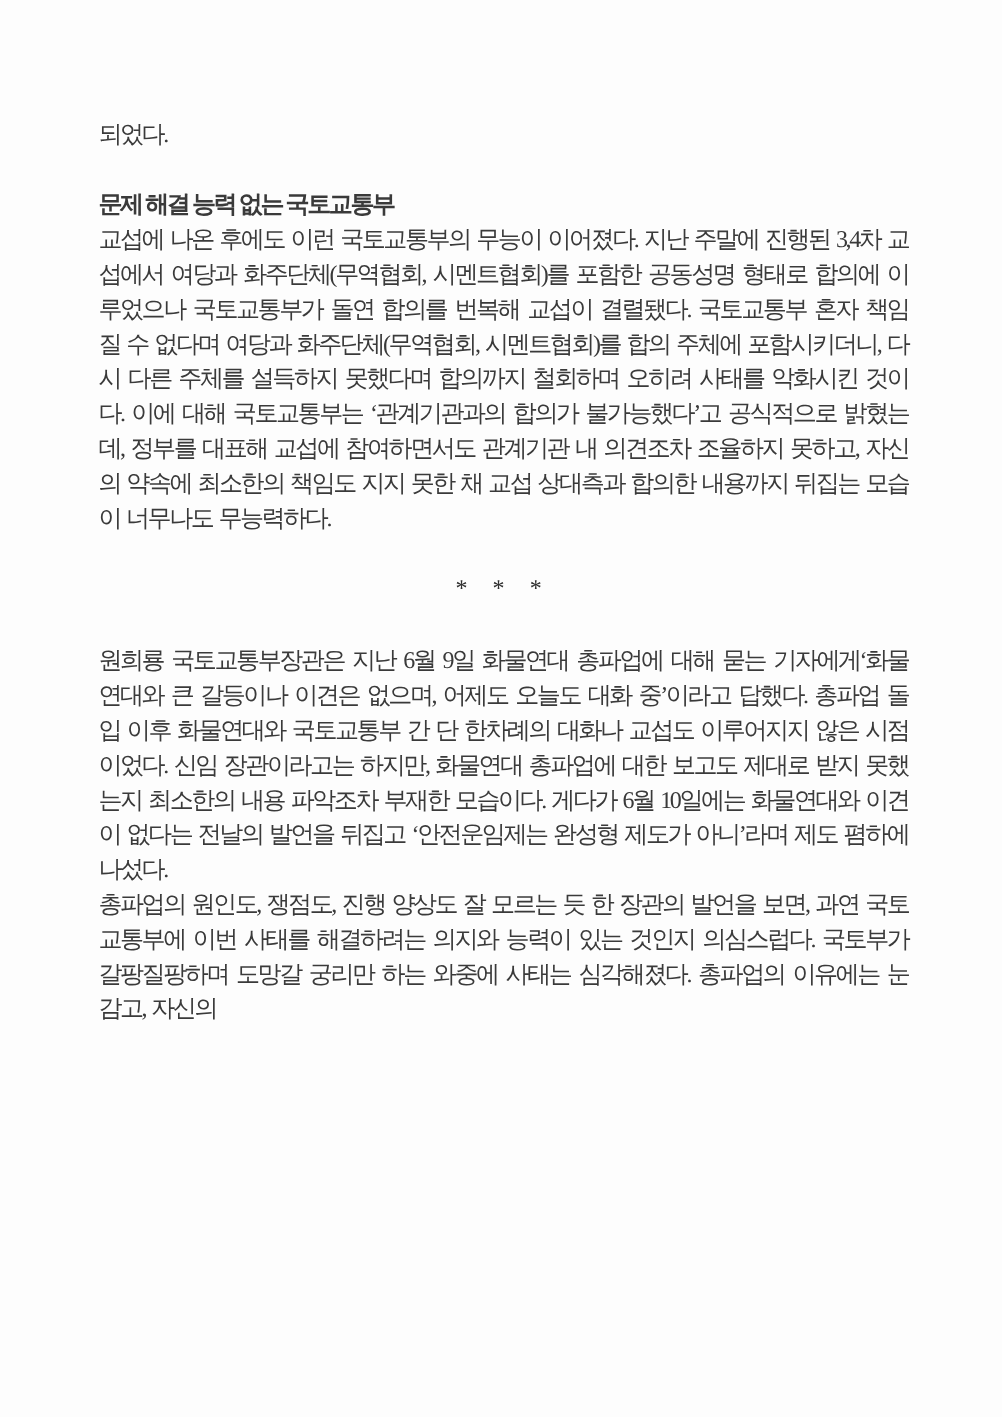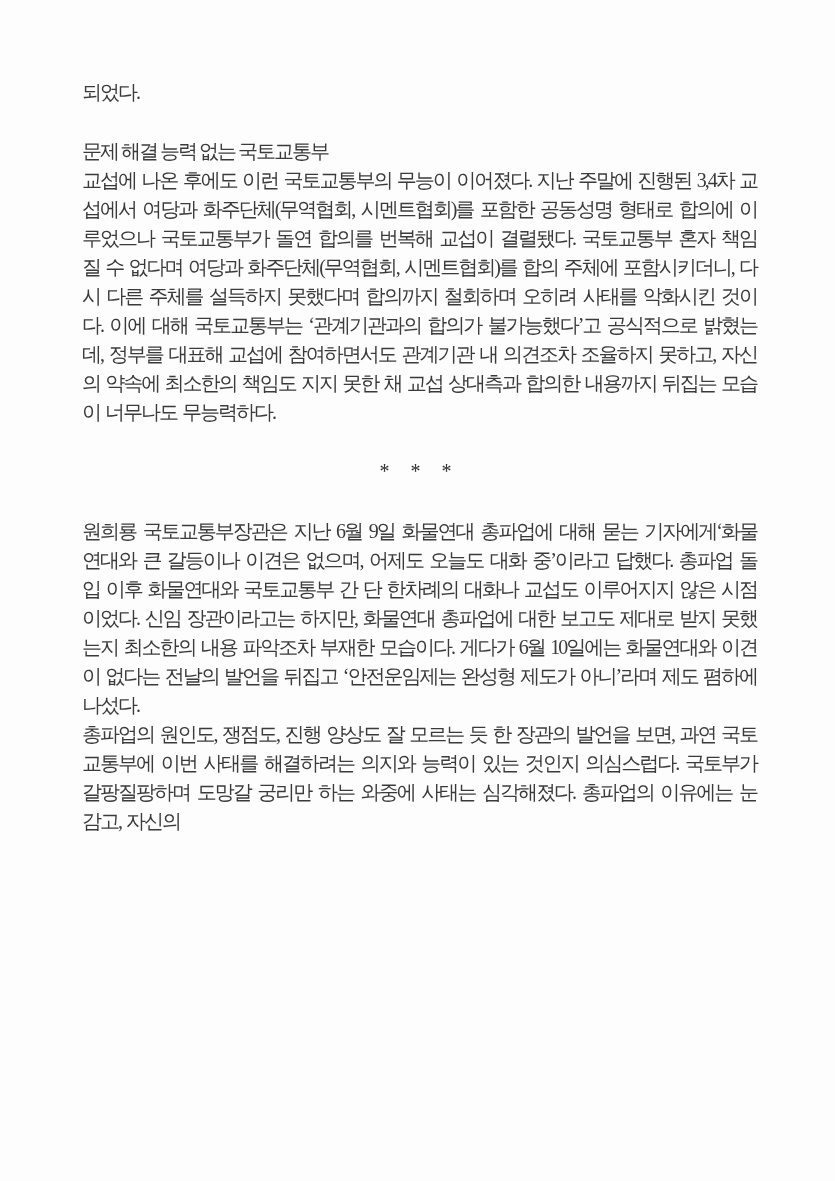--- a/index.html
+++ b/index.html
@@ -11,41 +11,41 @@
     height: 1181px;
     background: #fdfdfd;
     color: #3a3a3a;
     font-family: "Liberation Serif", serif;
     overflow: hidden;
   }
   .page {
     box-sizing: border-box;
     width: 835px;
     height: 1065px;
-    padding: 78px 78px 0 82px;
+    padding: 98px 78px 0 82px;
     position: relative;
   }
   .para {
     font-size: 20px;
     line-height: 29px;
     letter-spacing: -2px;
     word-spacing: 2px;
     margin: 0 0 30px 0;
     text-align: justify;
     word-break: break-all;
     text-justify: inter-character;
   }
   .para.tight {
     margin-bottom: 0;
   }
   .heading {
     font-size: 20px;
     line-height: 29px;
     letter-spacing: -2px;
-    font-weight: normal;
+    font-weight: bold;
     margin: 0;
   }
   .divider {
     font-size: 20px;
     line-height: 29px;
     text-align: center;
     letter-spacing: 8px;
     margin: 0 0 31px 0;
     color: #2f2f2f;
   }

